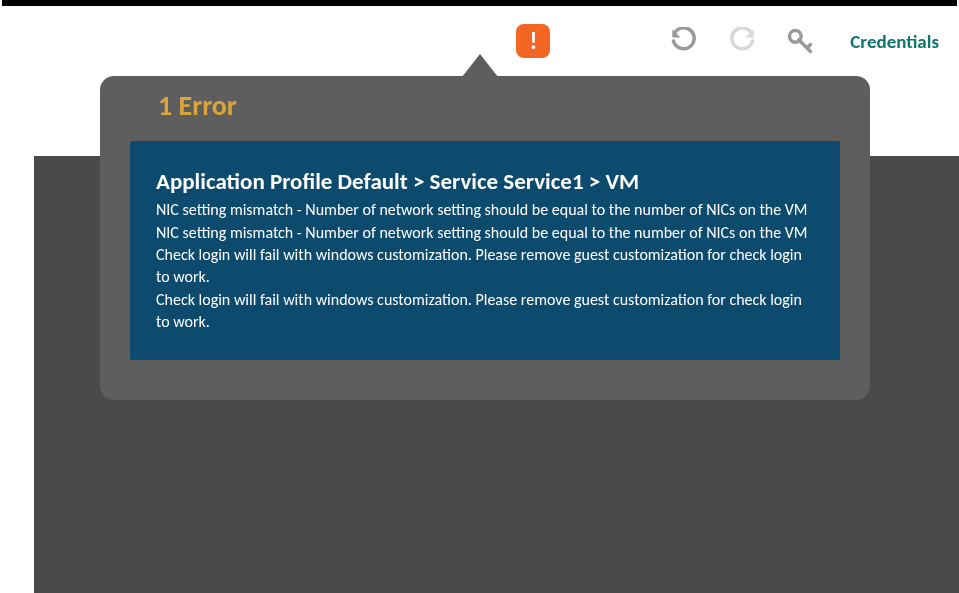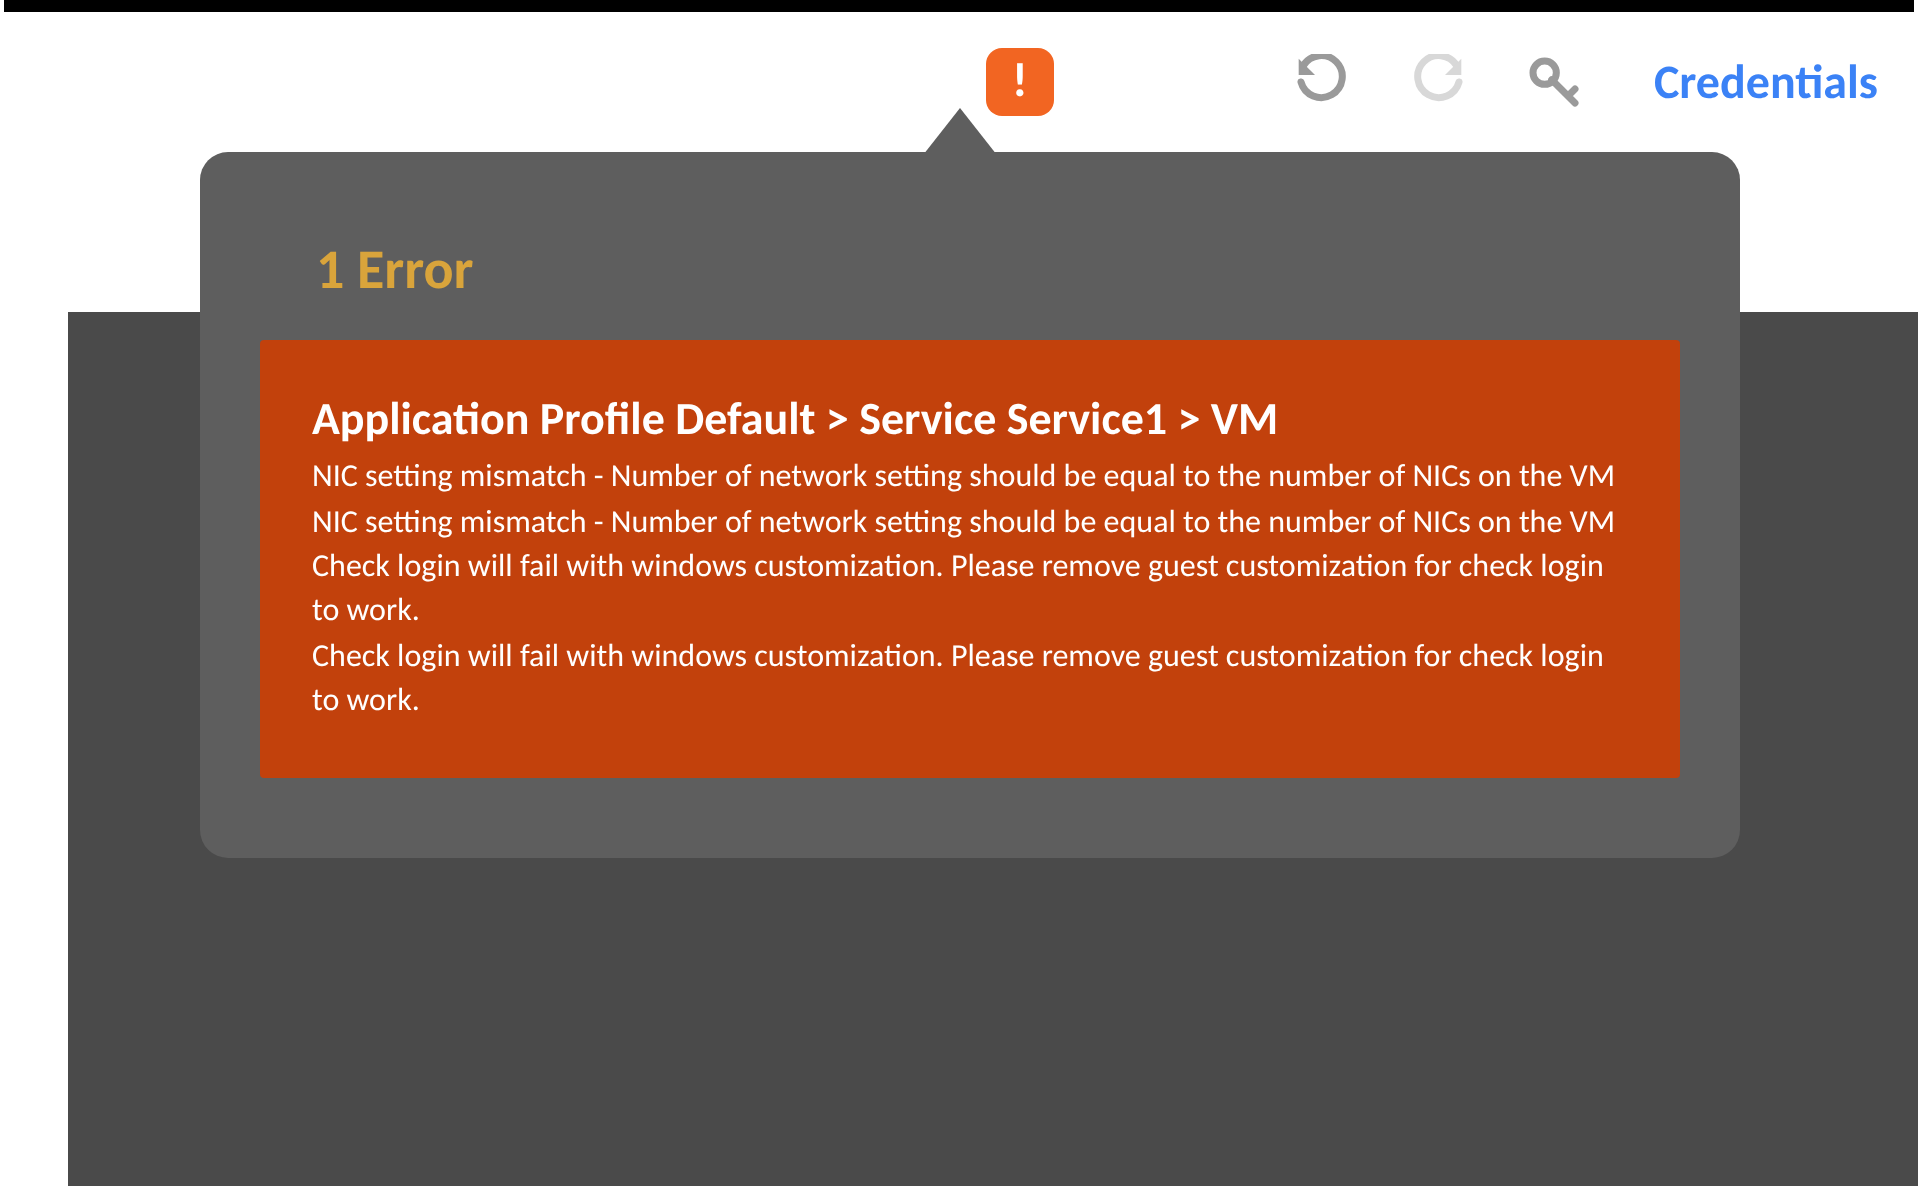--- a/index.html
+++ b/index.html
@@ -50,23 +50,23 @@
   }
   .icon-btn {
     color: #b0b0b0;
     display: flex;
     align-items: center;
     justify-content: center;
     width: 28px;
     height: 28px;
   }
   .credentials-label {
-    font-size: 24px;
+    font-size: 19px;
     font-weight: 700;
-    color: #3b82f6;
+    color: #0f766e;
     margin-left: 6px;
   }
   .lower-area {
     position: relative;
     width: 100%;
     height: calc(593px - 76px);
   }
   .dark-bg {
     position: absolute;
     left: 34px;
@@ -87,30 +87,30 @@
     left: 358px;
     width: 0;
     height: 0;
     border-left: 22px solid transparent;
     border-right: 22px solid transparent;
     border-bottom: 28px solid #5e5e5e;
   }
   .popover {
     background: #5e5e5e;
     border-radius: 14px;
-    padding: 41px 30px 40px 30px;
+    padding: 12px 30px 40px 30px;
   }
   .popover-title {
     color: #d9a43b;
     font-size: 28px;
     font-weight: 700;
     margin: 0 0 18px 28px;
   }
   .error-box {
-    background: #c2410c;
+    background: #0c4a6e;
     border-radius: 2px;
     padding: 24px 26px 26px 26px;
   }
   .error-heading {
     color: #ffffff;
     font-size: 23px;
     font-weight: 700;
     line-height: 1.4;
     margin-bottom: 2px;
   }

